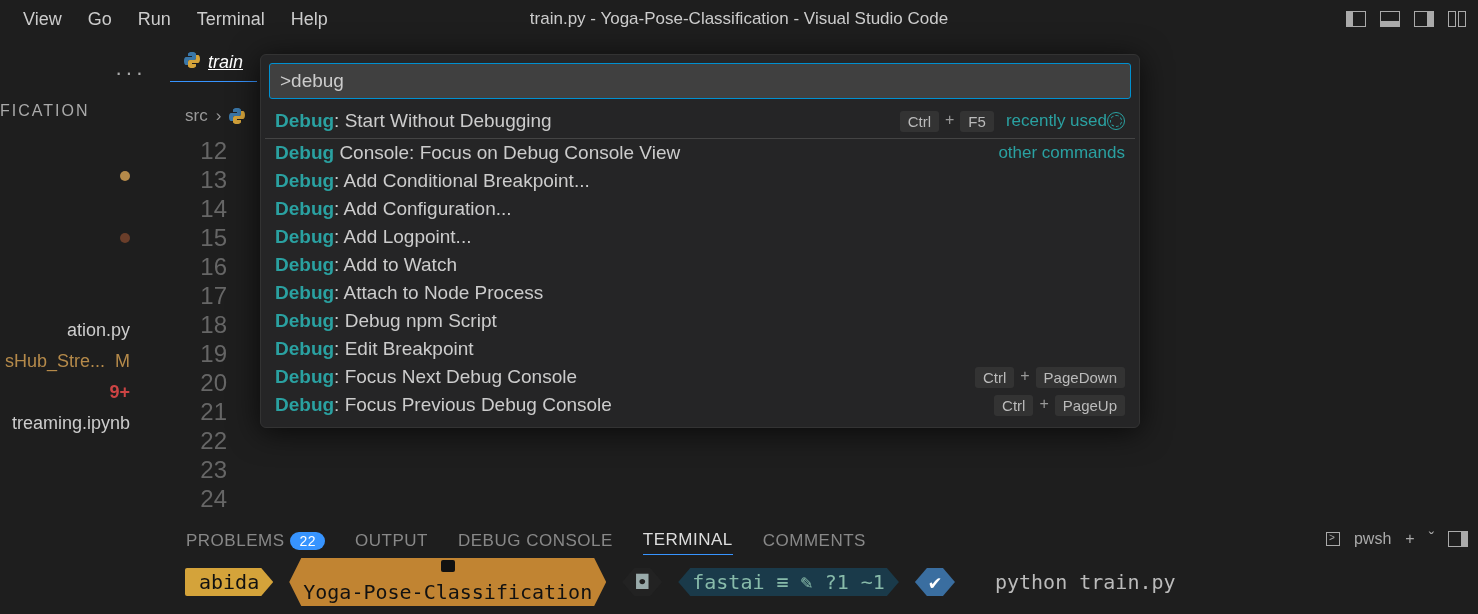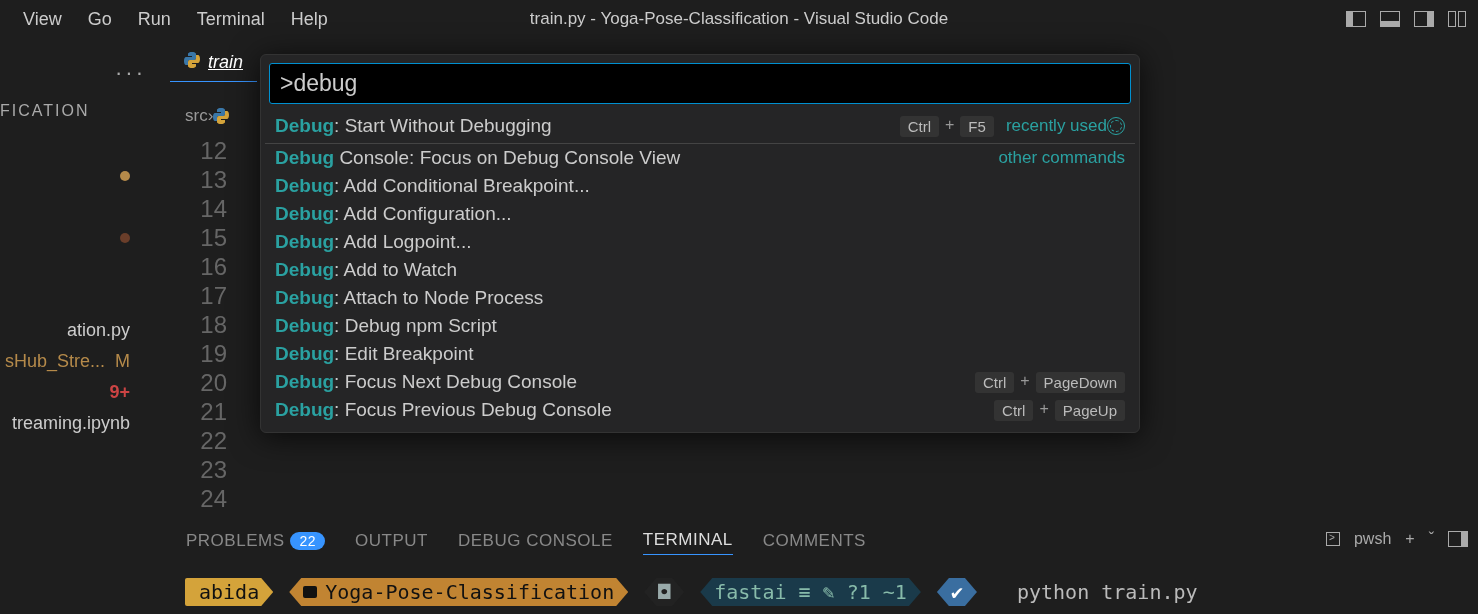--- a/index.html
+++ b/index.html
@@ -54,40 +54,40 @@
     .tab {
       display: flex; align-items: flex-start; gap: 8px; padding: 8px 14px;
       font-size: 18px; font-style: italic; color: #ffffff;
       border-bottom: 1.5px solid #3794ff;
       text-decoration: underline;
     }
     .py-icon { width: 16px; height: 16px; }
 
     .breadcrumb {
       position: absolute; top: 106px; left: 185px;
-      font-size: 17px; color: #999; display: flex; align-items: center; 
+      font-size: 17px; color: #999; display: flex; align-items: center; gap: 8px;
     }
 
     .gutter {
       position: absolute; left: 195px; top: 136px;
       text-align: right; width: 32px; color: #666; font-size: 24px;
       line-height: 29px; font-family: inherit;
     }
 
     .cmd-palette {
       position: absolute; top: 54px; left: 260px;
       width: 880px; background: #252526;
       border: 1px solid #333; border-radius: 6px;
       box-shadow: 0 4px 30px rgba(0,0,0,0.7);
       z-index: 50;
     }
     .cmd-input {
       margin: 8px; padding: 6px 10px;
-      background: #000000; border: 1.5px solid #0090d0;
-      color: #ccc; font-size: 23px; width: calc(100% - 16px);
+      background: #404040; border: 1.5px solid #0090d0;
+      color: #ccc; font-size: 19px; width: calc(100% - 16px);
       border-radius: 3px;
     }
     .cmd-list { padding: 0 4px 8px; }
     .cmd-item {
       display: flex; align-items: center;
       padding: 3px 10px; font-size: 19px;
       position: relative;
     }
     .cmd-item.first { border-bottom: 1px solid #444; padding-bottom: 6px; }
     .cmd-label .prefix { color: #2aa1a1; font-weight: bold; }
@@ -110,21 +110,21 @@
     .term-icon { width:14px; height:14px; border:1.5px solid #aaa; position:relative; }
     .term-icon::after { content:">"; font-size:10px; position:absolute; left:2px; top:-1px; }
 
     .statusbar {
       position: absolute; left: 185px; bottom: 8px;
       display: flex; align-items: center;
       font-family: monospace; font-size: 20px; gap: 20px;
     }
     .seg { padding: 2px 14px; display: flex; align-items: center; gap: 8px; }
     .seg.yellow { background: #d4a33a; color: #111; border-radius: 2px 0 0 2px; clip-path: polygon(0 0, calc(100% - 12px) 0, 100% 50%, calc(100% - 12px) 100%, 0 100%); }
-    .seg.orange { background: #c18432; color: #111; margin-left:-4px; clip-path: polygon(12px 0, calc(100% - 12px) 0, 100% 50%, calc(100% - 12px) 100%, 12px 100%, 0 50%); }
+    .seg.orange { background: #c18432; color: #111; margin-left:-4px; clip-path: polygon(12px 0, calc(100% - 12px) 0, 100% 50%, calc(100% - 12px) 100%, 12px 100%, 0 50%); flex-direction: column; }
     .seg.black { background: #222; color: #9aa; margin-left:-4px; clip-path: polygon(12px 0, calc(100% - 12px) 0, 100% 50%, calc(100% - 12px) 100%, 12px 100%, 0 50%); }
     .seg.darkblue { background: #1a3a4a; color: #8ba; margin-left:-4px; clip-path: polygon(12px 0, calc(100% - 12px) 0, 100% 50%, calc(100% - 12px) 100%, 12px 100%, 0 50%); }
     .seg.blue { background: #3a6ea0; color: #fff; margin-left:-4px; clip-path: polygon(12px 0, calc(100% - 12px) 0, 100% 50%, calc(100% - 12px) 100%, 12px 100%, 0 50%); }
     .seg.trans { color: #bbb; margin-left: 6px; }
     .folder-small { width:14px; height:12px; background:#111; border-radius:2px; display:inline-block; }
   </style>
 </head>
 <body>
 
 <div class="titlebar">

